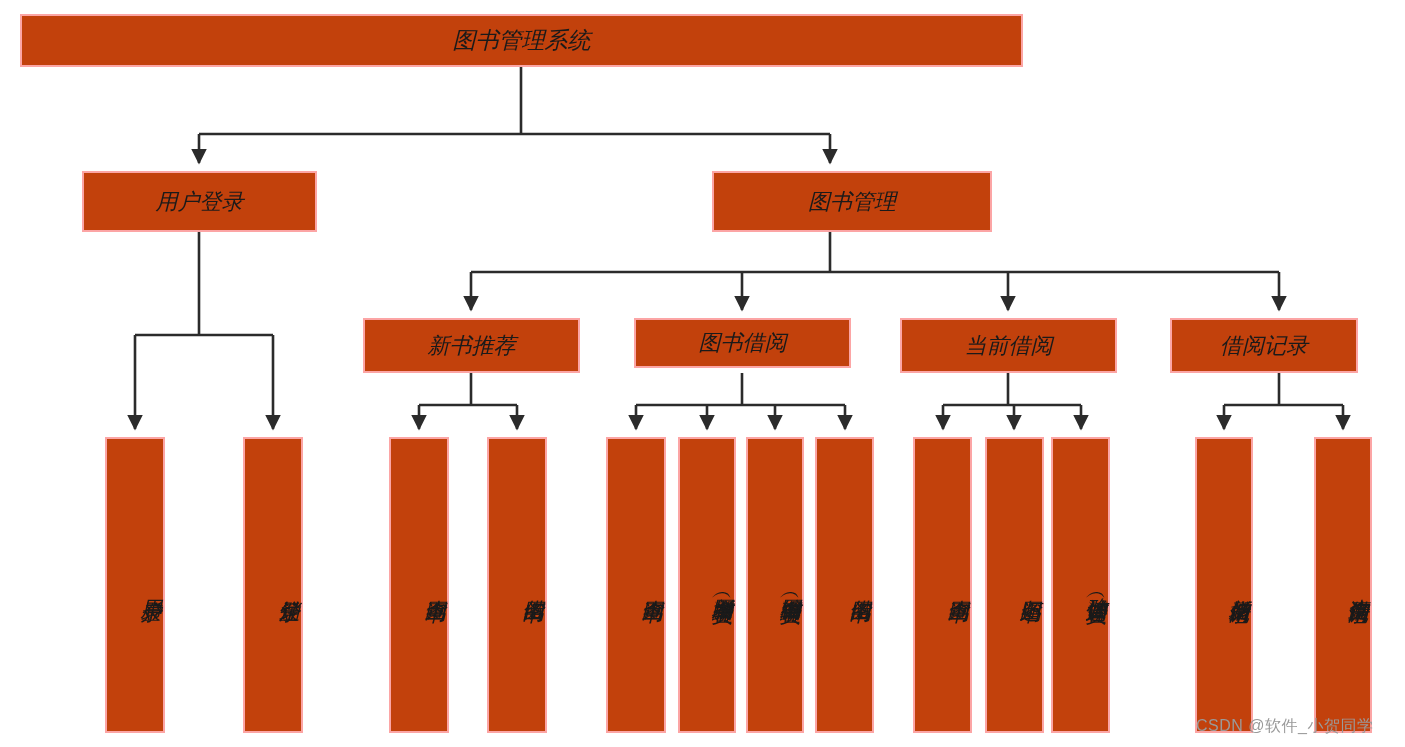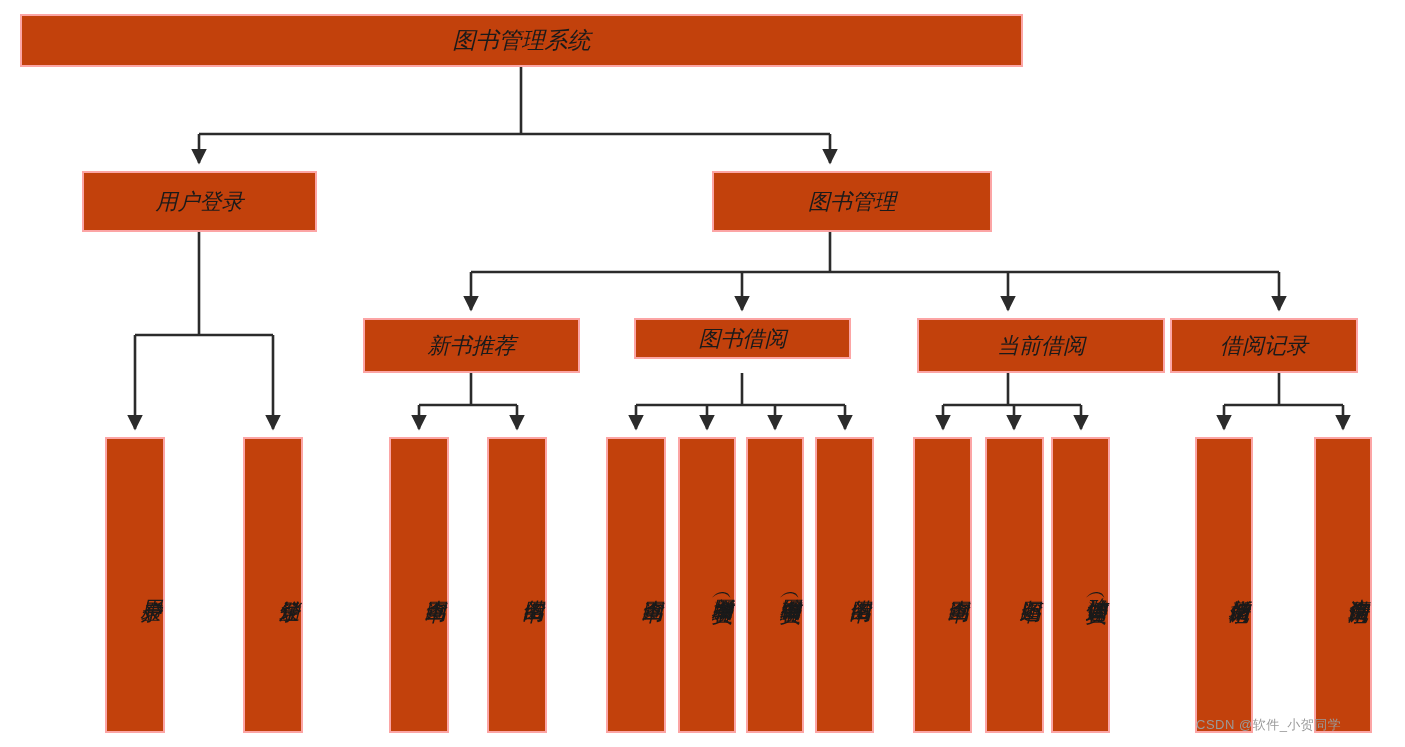--- a/index.html
+++ b/index.html
@@ -55,21 +55,21 @@
     align-items: flex-start;
     justify-content: center;
   }
   .node-leaf .leaf-text {
     writing-mode: vertical-rl;
     text-orientation: upright;
     white-space: nowrap;
   }
   .watermark {
     position: absolute;
-    font-size: 13px;
+    font-size: 16px;
     color: #9a9a9a;
     white-space: nowrap;
     letter-spacing: 0.5px;
   }
 </style>
 </head>
 <body>
 
 <div id="diagram-root">
 
@@ -122,22 +122,22 @@
       <path d="M 1343 405 L 1343 429" marker-end="url(#arrow)"></path>
     </g>
   </svg>
 
   <div class="node node-root" style="left: 20px; top: 14px; width: 1003px; height: 53px;">图书管理系统</div>
 
   <div class="node node-branch" style="left: 82px; top: 171px; width: 235px; height: 61px;">用户登录</div>
   <div class="node node-branch" style="left: 712px; top: 171px; width: 280px; height: 61px;">图书管理</div>
 
   <div class="node node-branch" style="left: 363px; top: 318px; width: 217px; height: 55px;">新书推荐</div>
-  <div class="node node-branch" style="left: 634px; top: 318px; width: 217px; height: 41px;">图书借阅</div>
-  <div class="node node-branch" style="left: 900px; top: 318px; width: 248px; height: 55px; margin-left: 17px;">当前借阅</div>
+  <div class="node node-branch" style="left: 634px; top: 318px; width: 217px; height: 50px;">图书借阅</div>
+  <div class="node node-branch" style="left: 900px; top: 318px; width: 217px; height: 55px;">当前借阅</div>
   <div class="node node-branch" style="left: 1170px; top: 318px; width: 188px; height: 55px;">借阅记录</div>
 
   <div id="leaf-container">
       <div class="node node-leaf" style="left: 105px; top: 437px; width: 60px; height: 296px;">
         <span class="leaf-text">用户登录</span>
       </div>
       <div class="node node-leaf" style="left: 243px; top: 437px; width: 60px; height: 296px;">
         <span class="leaf-text">注销登录</span>
       </div>
       <div class="node node-leaf" style="left: 389px; top: 437px; width: 60px; height: 296px;">

